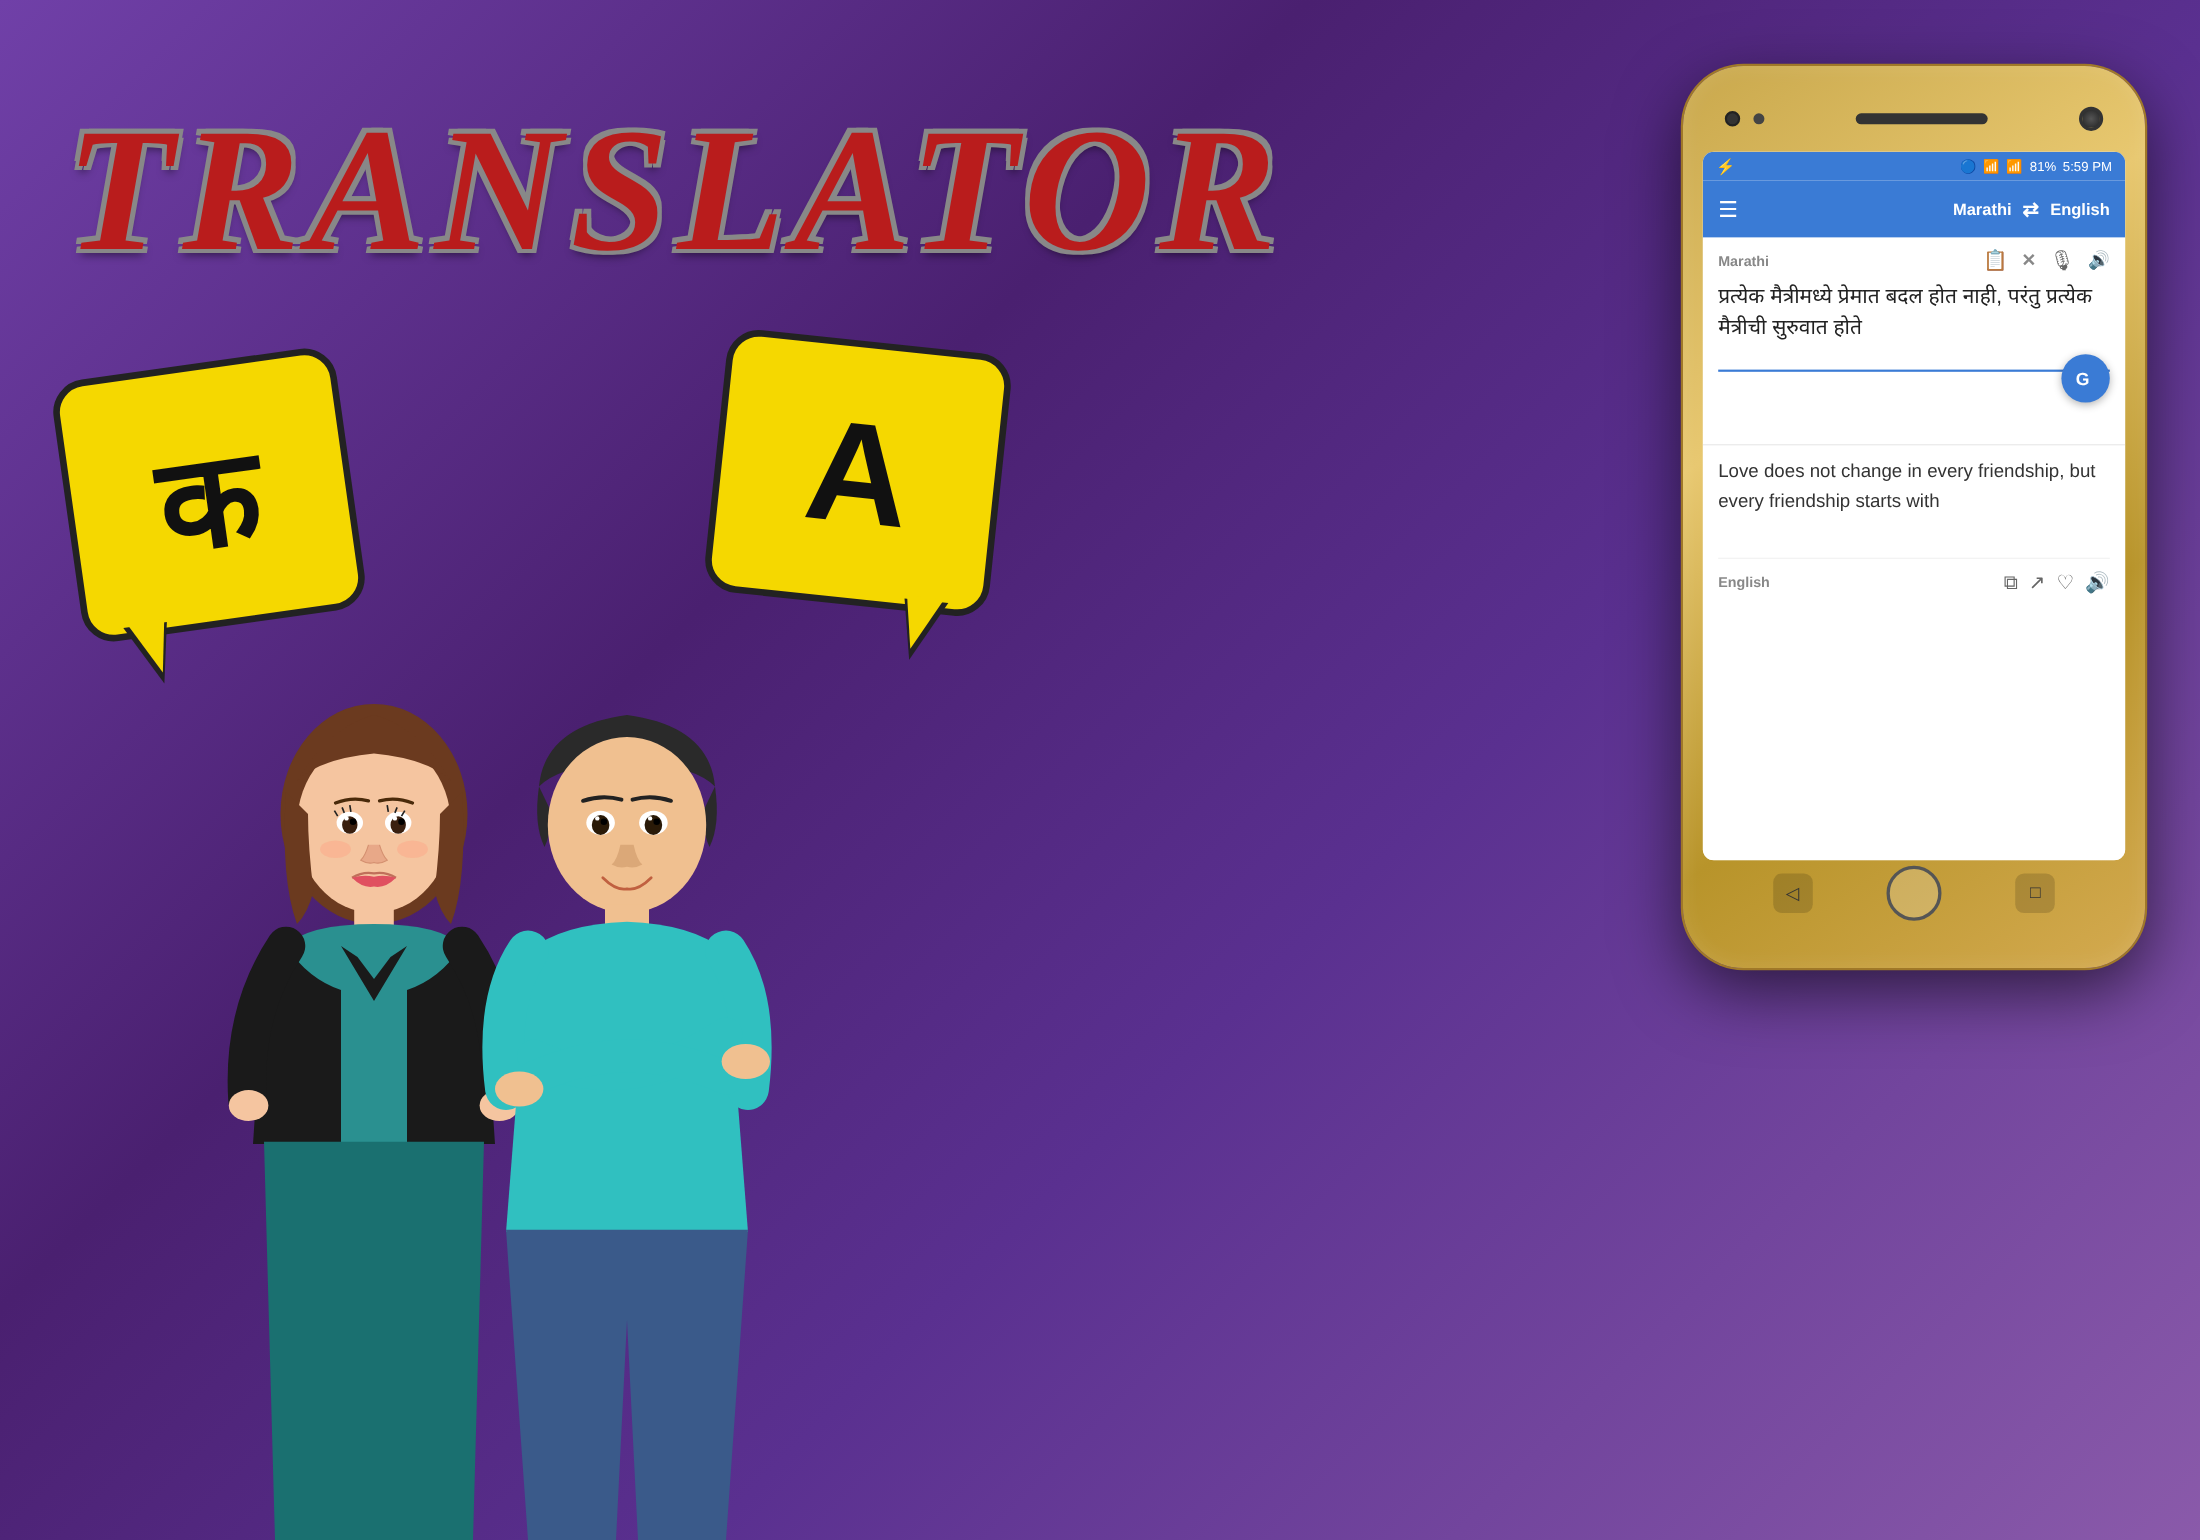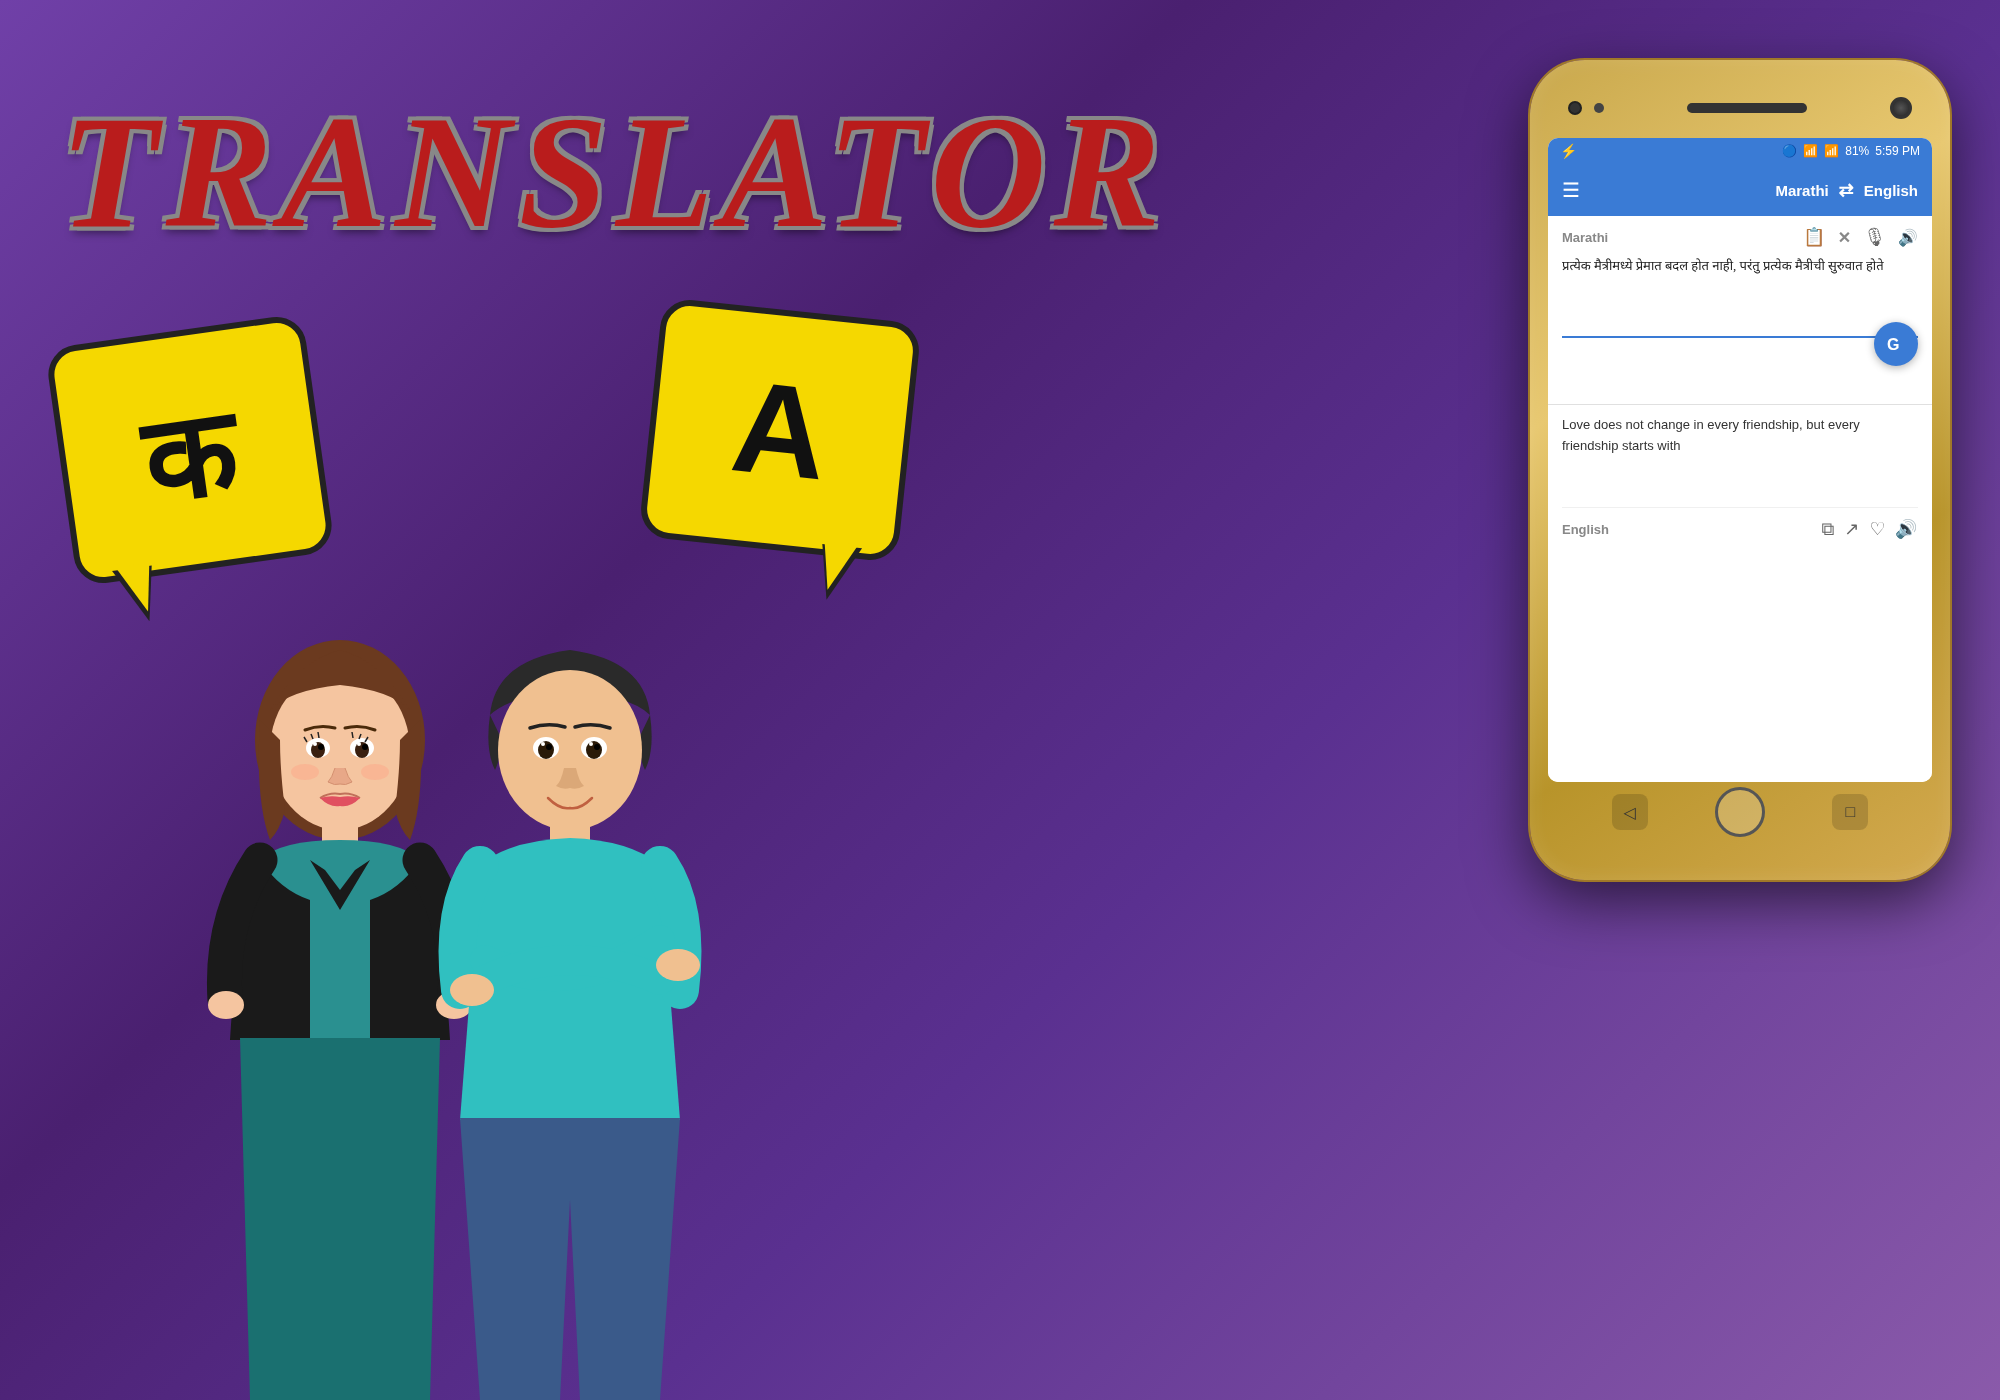--- a/index.html
+++ b/index.html
@@ -252,26 +252,25 @@
       display: flex;
       gap: 12px;
       align-items: center;
     }
     .input-icon {
       font-size: 18px;
       color: #666;
       cursor: pointer;
     }
     .input-text {
-      font-size: 13px;
+      font-size: 19px;
       color: #222;
       line-height: 1.5;
       min-height: 80px;
       padding-bottom: 10px;
-      font-family: Liberation Serif, serif;
     }
     .translate-btn-row {
       display: flex;
       justify-content: flex-end;
       padding: 6px 0;
       border-top: 2px solid #3a7bd5;
     }
     .translate-btn {
       width: 44px;
       height: 44px;
@@ -287,21 +286,21 @@
       box-shadow: 0 2px 8px rgba(0,0,0,0.3);
     }
 
     
     .output-area {
       padding: 10px 14px;
       background: white;
       flex: 1;
     }
     .output-text {
-      font-size: 13px;
+      font-size: 17px;
       color: #333;
       line-height: 1.6;
       min-height: 80px;
     }
     .output-footer {
       display: flex;
       align-items: center;
       justify-content: space-between;
       margin-top: 12px;
       padding-top: 10px;

